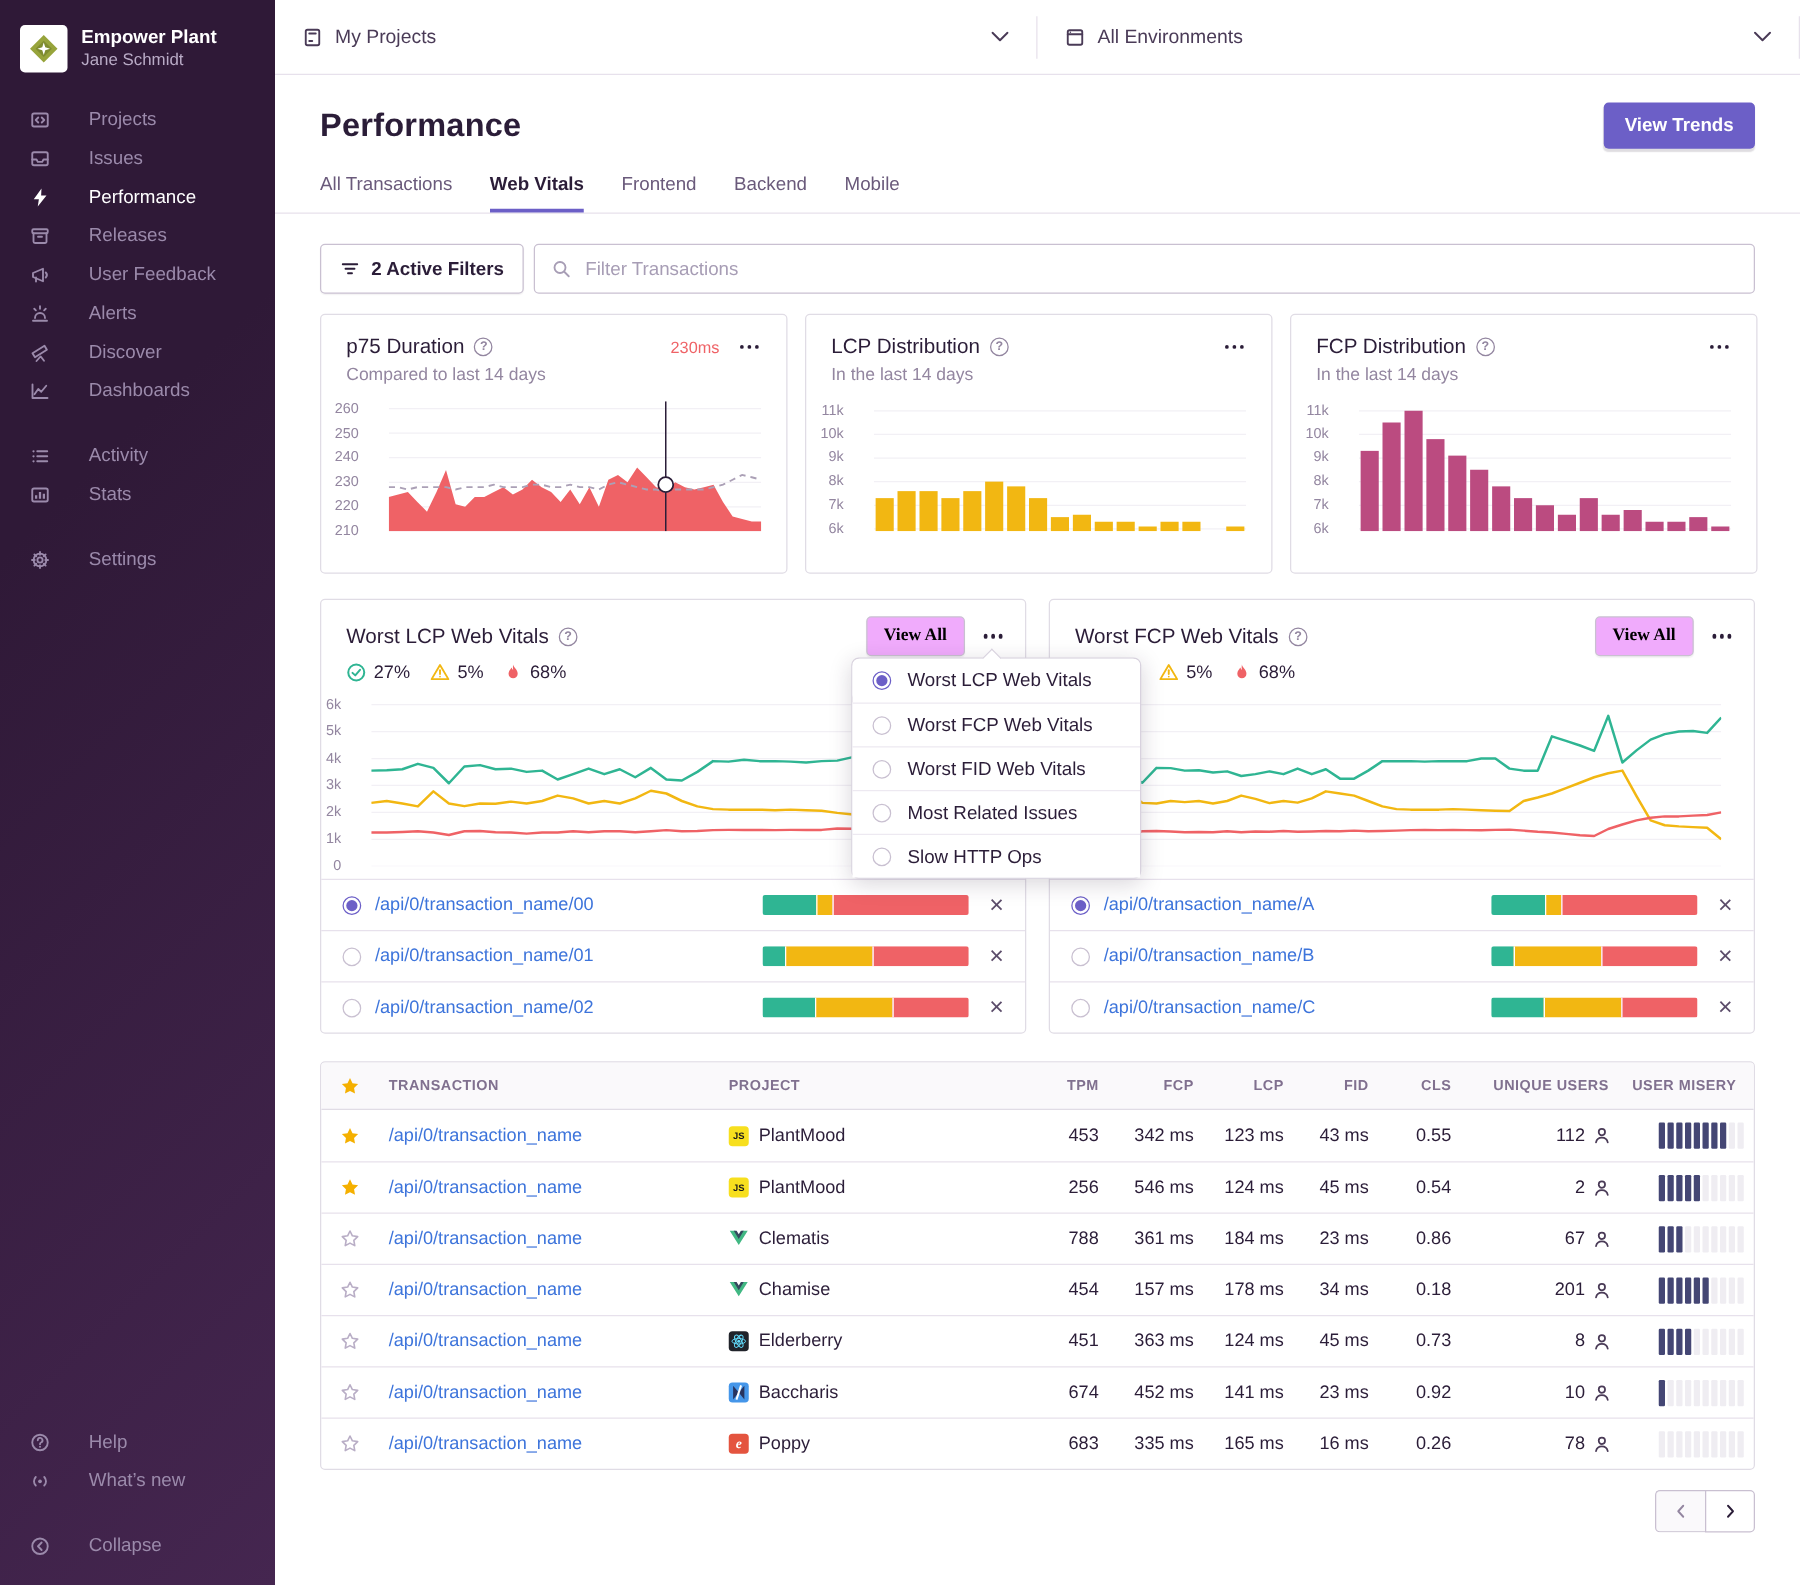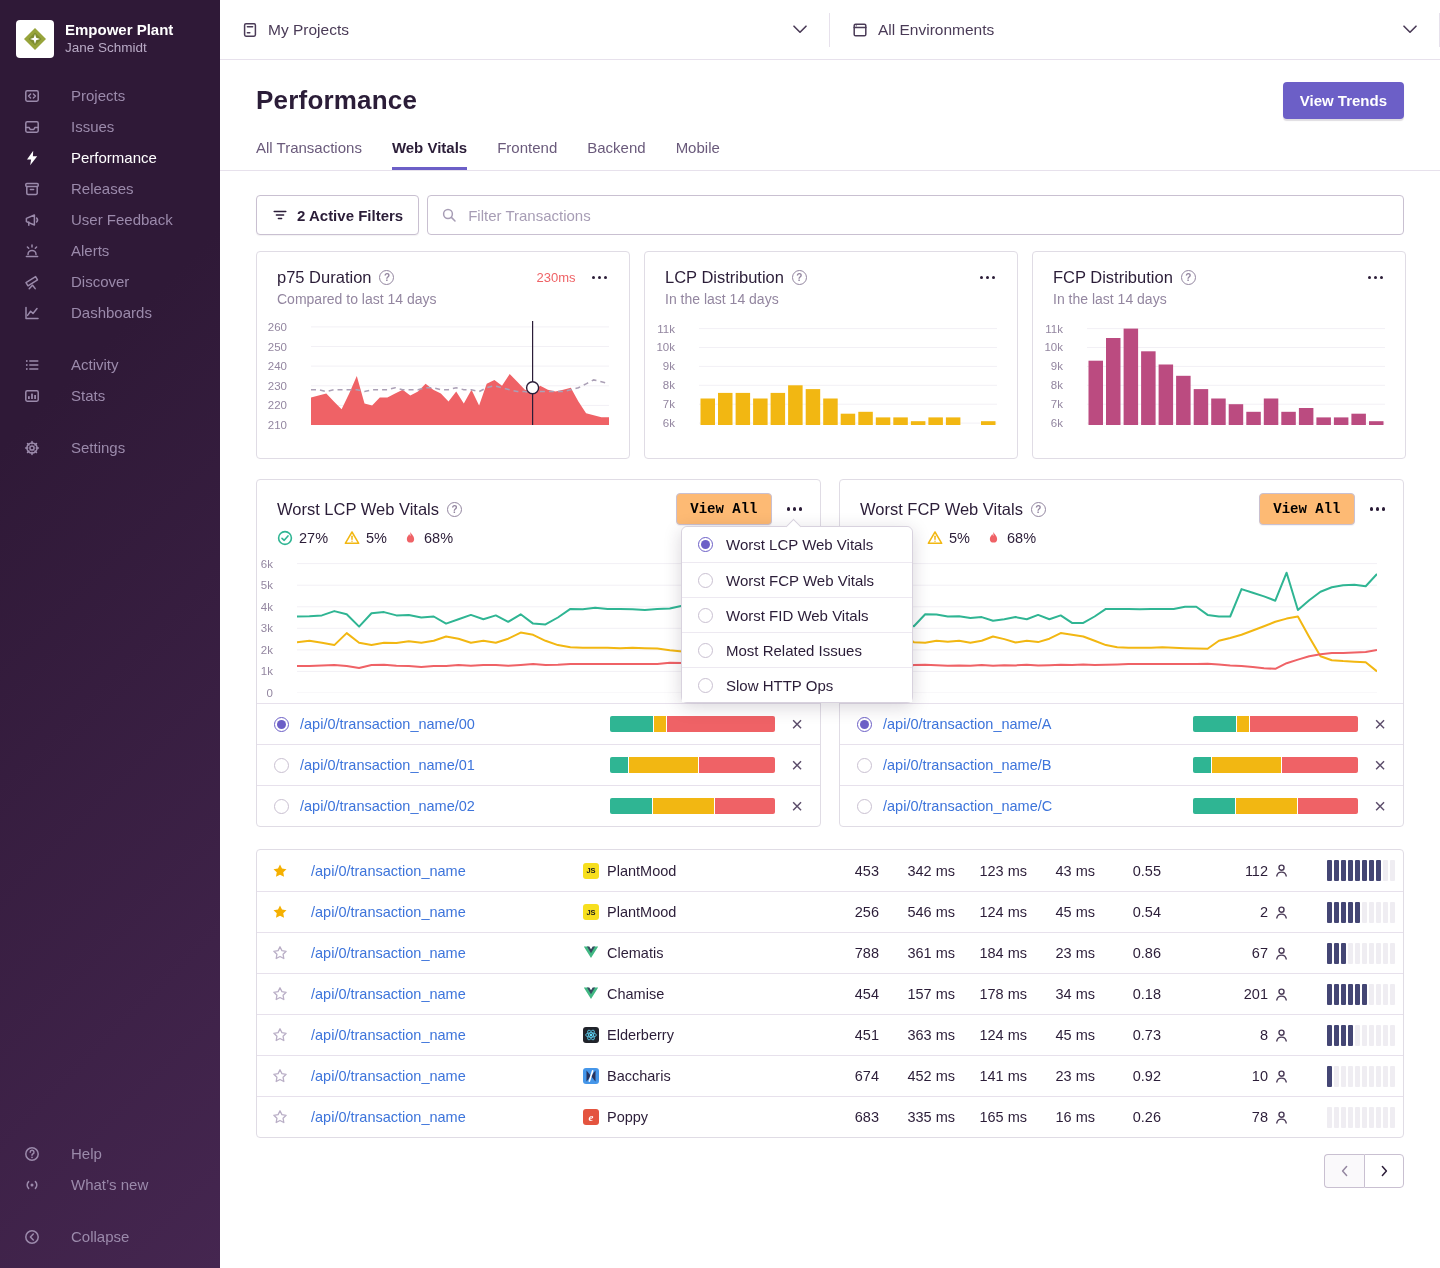--- a/index.html
+++ b/index.html
@@ -60,21 +60,21 @@
   .ellipsis i { width:3.5px; height:3.5px; border-radius:50%; background:#2B1D38; }
 
   .help-icn { width:15px; height:15px; border-radius:50%; border:1.3px solid #9386A0; color:#9386A0; font-size:10px; font-weight:700; display:flex; align-items:center; justify-content:center; flex:none; }
 
   
   .vitals-row { display:flex; gap:18px; margin-bottom:22px; }
   .vcard { flex:1; border:1px solid #E0DCE5; border-radius:4px; background:#fff; position:relative; height:348px; display:flex; flex-direction:column; }
   .vcard-head { display:flex; align-items:center; padding:13px 16px 0 20px; }
   .vcard-title { font-size:16.5px; font-weight:500; display:flex; align-items:center; gap:8px; }
   .vcard-actions { margin-left:auto; display:flex; align-items:center; gap:13px; }
-  .btn-viewall { background:#fdba74; border:1px solid #C9C0D1; border-radius:4px; font-family:Liberation Mono, monospace; font-size:14px; font-weight:600; padding:7px 13px; cursor:pointer; box-shadow:0 1px 1px rgba(43,29,56,.06); }
+  .btn-viewall { background:#f0abfc; border:1px solid #C9C0D1; border-radius:4px; font-family:Liberation Serif, serif; font-size:14px; font-weight:600; padding:7px 13px; cursor:pointer; box-shadow:0 1px 1px rgba(43,29,56,.06); }
   .vstats { display:flex; align-items:center; gap:16px; padding:5px 20px 0; font-size:14.5px; }
   .vstat { display:flex; align-items:center; gap:6px; }
   .vchart { display:flex; padding:9px 14px 0 10px; }
   .vrows { margin-top:auto; }
   .vrow { display:flex; align-items:center; height:41px; padding:0 17px; border-top:1px solid #E7E1EC; }
   .vrow a { color:#3D74DB; font-size:14.5px; text-decoration:none; margin-left:11px; }
   .vbar { display:flex; width:165px; height:16px; margin-left:auto; border-radius:2px; overflow:hidden; }
   .vbar i { height:100%; }
   .vbar i + i { border-left:1px solid #fff; }
   .vclose { margin-left:16px; color:#5C4D6B; font-size:20px; line-height:1; cursor:pointer; }
@@ -719,20 +719,38 @@
                   <i style="width:38%;background:#F2B712"></i>
                   <i style="width:37%;background:#EF6266"></i>
                 </span>
                 <span class="vclose">×</span>
               </div>
             </div>
         </div>
       </div>
 
       <div class="panel-table">
+        <div class="tgrid thead">
+          <span class="c star-c">
+              <span class="icn star-f">
+                <svg width="16" height="16" viewBox="0 0 16 16" fill="currentColor">
+                  <path d="M8 1.4l2 4.1 4.5.66-3.25 3.17.77 4.47L8 11.7l-4.02 2.1.77-4.47L1.5 6.16 6 5.5z"></path>
+                </svg>
+              </span>
+            </span>
+          <span class="c">TRANSACTION</span>
+          <span class="c">PROJECT</span>
+          <span class="c right">TPM</span>
+          <span class="c right">FCP</span>
+          <span class="c right">LCP</span>
+          <span class="c right">FID</span>
+          <span class="c right">CLS</span>
+          <span class="c right" style="padding-right:10px">UNIQUE USERS</span>
+          <span class="c right" style="padding-right:14px">USER MISERY</span>
+        </div>
         <div id="tbody">
             <div class="tgrid trow">
               <span class="c star-c">
                 <span class="icn star-f">
                   <svg width="16" height="16" viewBox="0 0 16 16" fill="currentColor">
                     <path d="M8 1.4l2 4.1 4.5.66-3.25 3.17.77 4.47L8 11.7l-4.02 2.1.77-4.47L1.5 6.16 6 5.5z"></path>
                   </svg>
                 </span>
               </span>
               <span class="c"><a href="#">/api/0/transaction_name</a></span>

